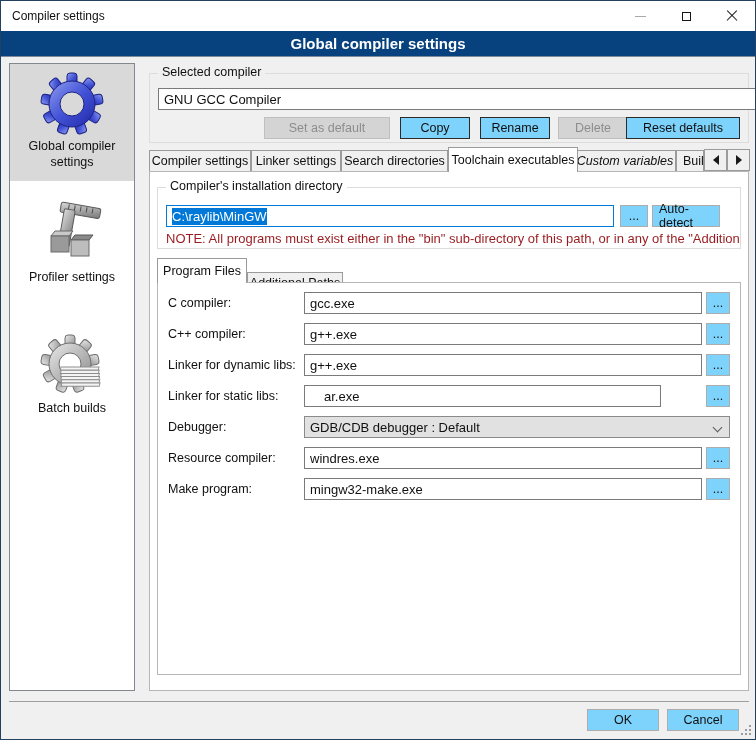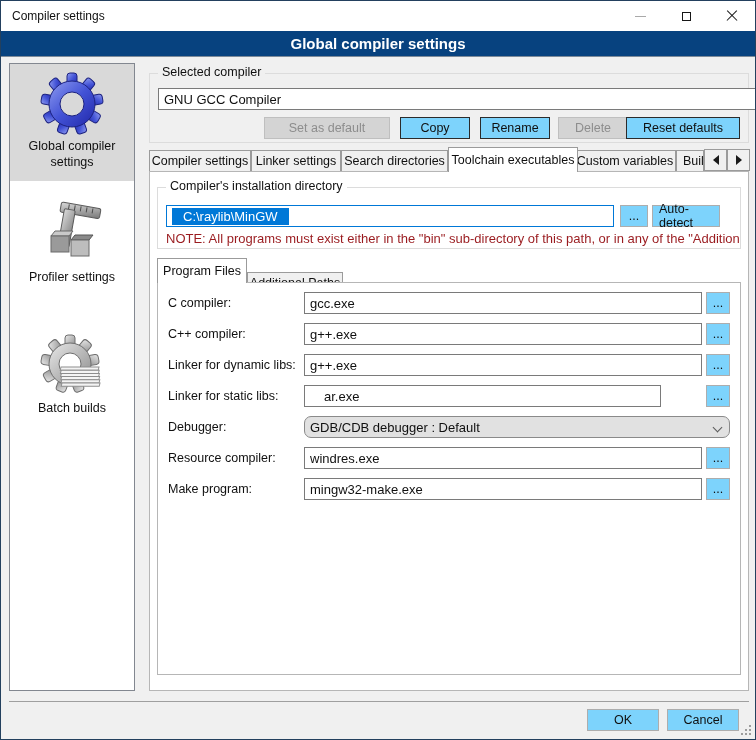--- a/index.html
+++ b/index.html
@@ -35,21 +35,21 @@
   .groupbox.on-white .group-label{background:#ffffff;}
 
   
   .btn{position:absolute;height:22px;background:#7dd3fc;border:1px solid #2b2b2b;font-size:12.5px;color:#101010;
        display:flex;align-items:center;justify-content:center;padding:0 6px;}
   .btn.soft{border-color:#adadad;}
   .btn.disabled{background:#d4d4d4;border-color:#bfbfbf;color:#8d8d8d;}
   .field{position:absolute;height:22px;background:#ffffff;border:1px solid #7a7a7a;font-size:13px;color:#101010;
          display:flex;align-items:center;padding:0 5px;white-space:nowrap;overflow:hidden;}
   .field.focused{border-color:#0078d7;}
-  .sel-text{background:#0078d7;color:#ffffff;padding:1px 11px;}
+  .sel-text{background:#0078d7;color:#ffffff;padding:1px 0;}
   .combo{position:absolute;height:22px;border:1px solid #8a8a8a;font-size:13px;color:#101010;
          display:flex;align-items:center;padding:0 22px 0 5px;white-space:nowrap;overflow:hidden;}
   .combo.white{background:#ffffff;border-color:#7a7a7a;}
   .combo.gray{background:#e1e1e1;}
   .chev{position:absolute;right:8px;top:7px;width:7px;height:7px;border-right:1.5px solid #5a5a5a;border-bottom:1.5px solid #5a5a5a;transform:rotate(45deg);pointer-events:none;}
 
   
   .tab{position:absolute;background:#f0f0f0;border:1px solid #9b9b9b;border-bottom:none;font-size:12.5px;color:#101010;
        display:flex;align-items:center;justify-content:center;overflow:hidden;white-space:nowrap;}
   .tab.active{background:#ffffff;z-index:3;}
@@ -195,21 +195,21 @@
     <div class="btn" style="left:250px;top:43px;width:70px;">Copy</div>
     <div class="btn" style="left:330px;top:43px;width:70px;">Rename</div>
     <div class="btn disabled" style="left:408px;top:43px;width:70px;">Delete</div>
     <div class="btn" style="left:476px;top:43px;width:114px;">Reset defaults</div>
   </div>
 
   <div class="tab" style="left:148px;top:149px;width:102px;height:21px;">Compiler settings</div>
   <div class="tab" style="left:250px;top:149px;width:90px;height:21px;">Linker settings</div>
   <div class="tab" style="left:340px;top:149px;width:107px;height:21px;">Search directories</div>
   <div class="tab active" style="left:447px;top:146px;width:130px;height:25px;">Toolchain executables</div>
-  <div class="tab" style="left:573px;top:149px;width:102px;height:21px;">Custom variables</div>
+  <div class="tab" style="left:573px;top:149px;width:102px;height:21px;font-style:italic;">Custom variables</div>
   <div class="tab" style="left:675px;top:149px;width:28px;height:21px;justify-content:flex-start;padding-left:6px;">Build options</div>
   <div class="tab-arrow" style="left:703px;top:148px;">
       <span class="tri left"></span>
     </div>
   <div class="tab-arrow" style="left:726px;top:148px;">
       <span class="tri right"></span>
     </div>
 
   <div class="tab-page" style="left:148px;top:170px;width:600px;height:520px;"></div>
 
@@ -246,21 +246,21 @@
       </div>
     <div class="btn soft" style="left:548px;top:71px;width:24px;">...</div>
 
     <div class="row-label" style="left:10px;top:106px;">Linker for static libs:</div>
     <div class="field" style="left:146px;top:102px;width:357px;padding-left:19px;">
         <span>ar.exe</span>
       </div>
     <div class="btn soft" style="left:548px;top:102px;width:24px;">...</div>
 
     <div class="row-label" style="left:10px;top:137px;">Debugger:</div>
-    <div class="combo gray" style="left:146px;top:133px;width:426px;border-radius:7px;">
+    <div class="combo gray" style="left:146px;top:133px;width:426px;">
       <span>GDB/CDB debugger : Default</span>
       <span class="chev"></span>
     </div>
 
     <div class="row-label" style="left:10px;top:168px;">Resource compiler:</div>
     <div class="field" style="left:146px;top:164px;width:398px;align-items:center;">
         <span>windres.exe</span>
       </div>
     <div class="btn soft" style="left:548px;top:164px;width:24px;">...</div>
 

